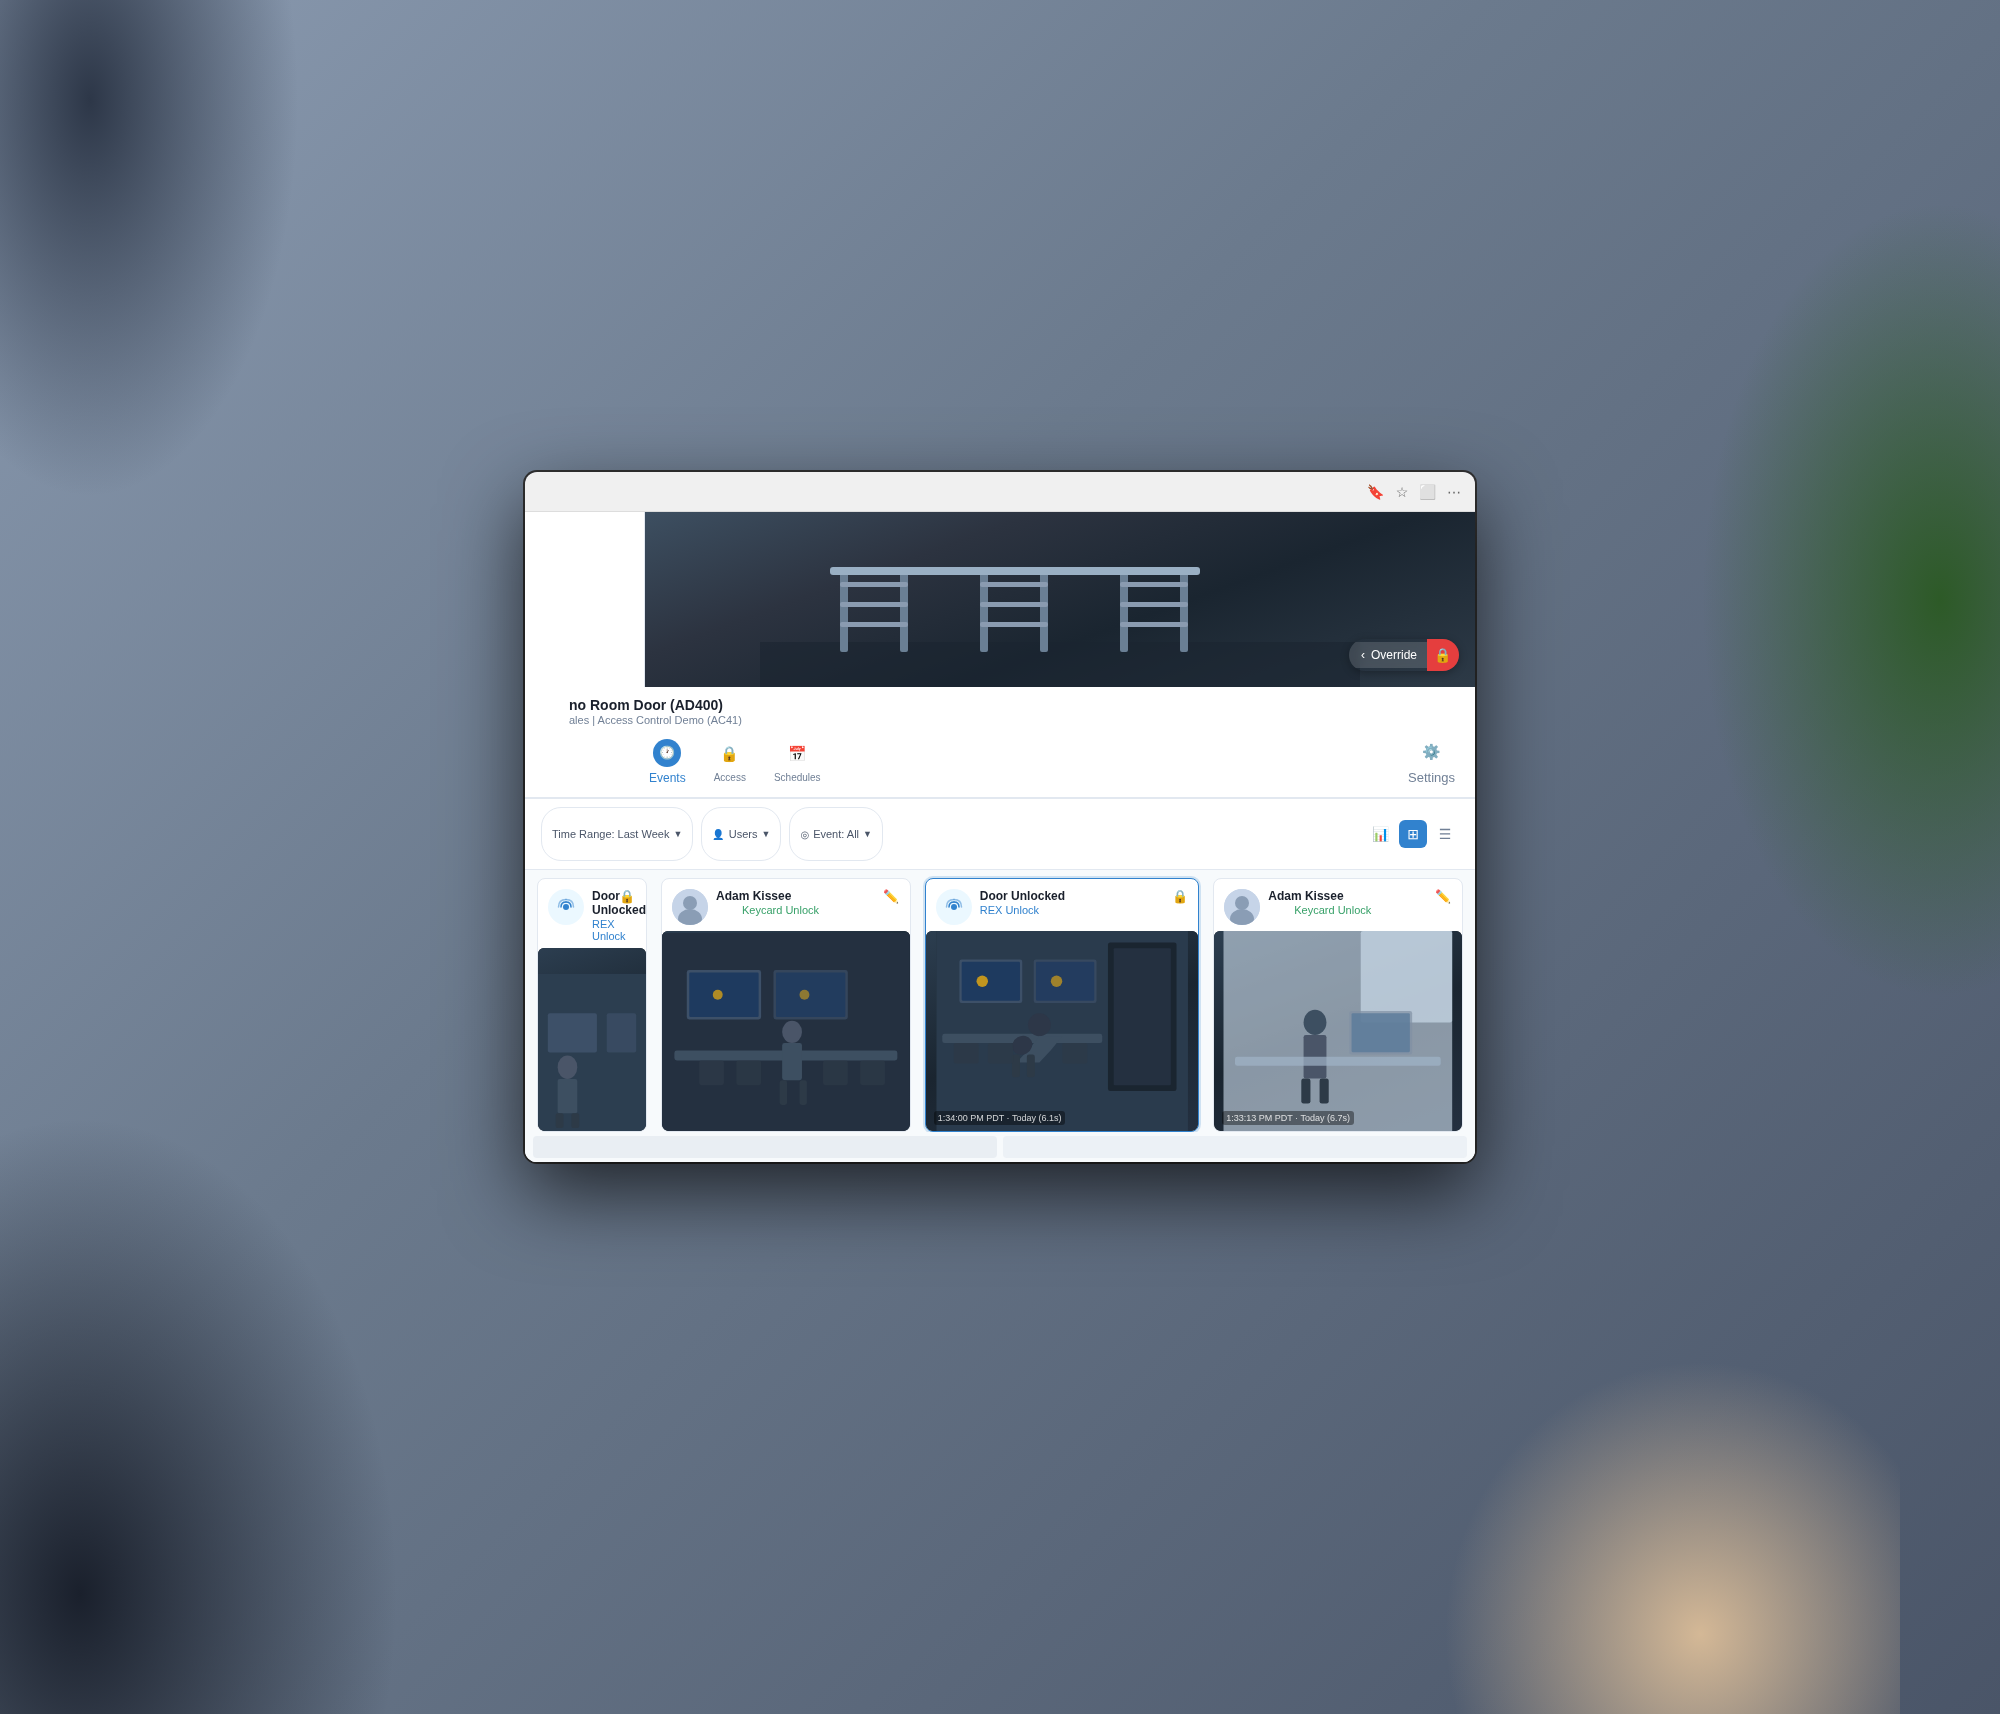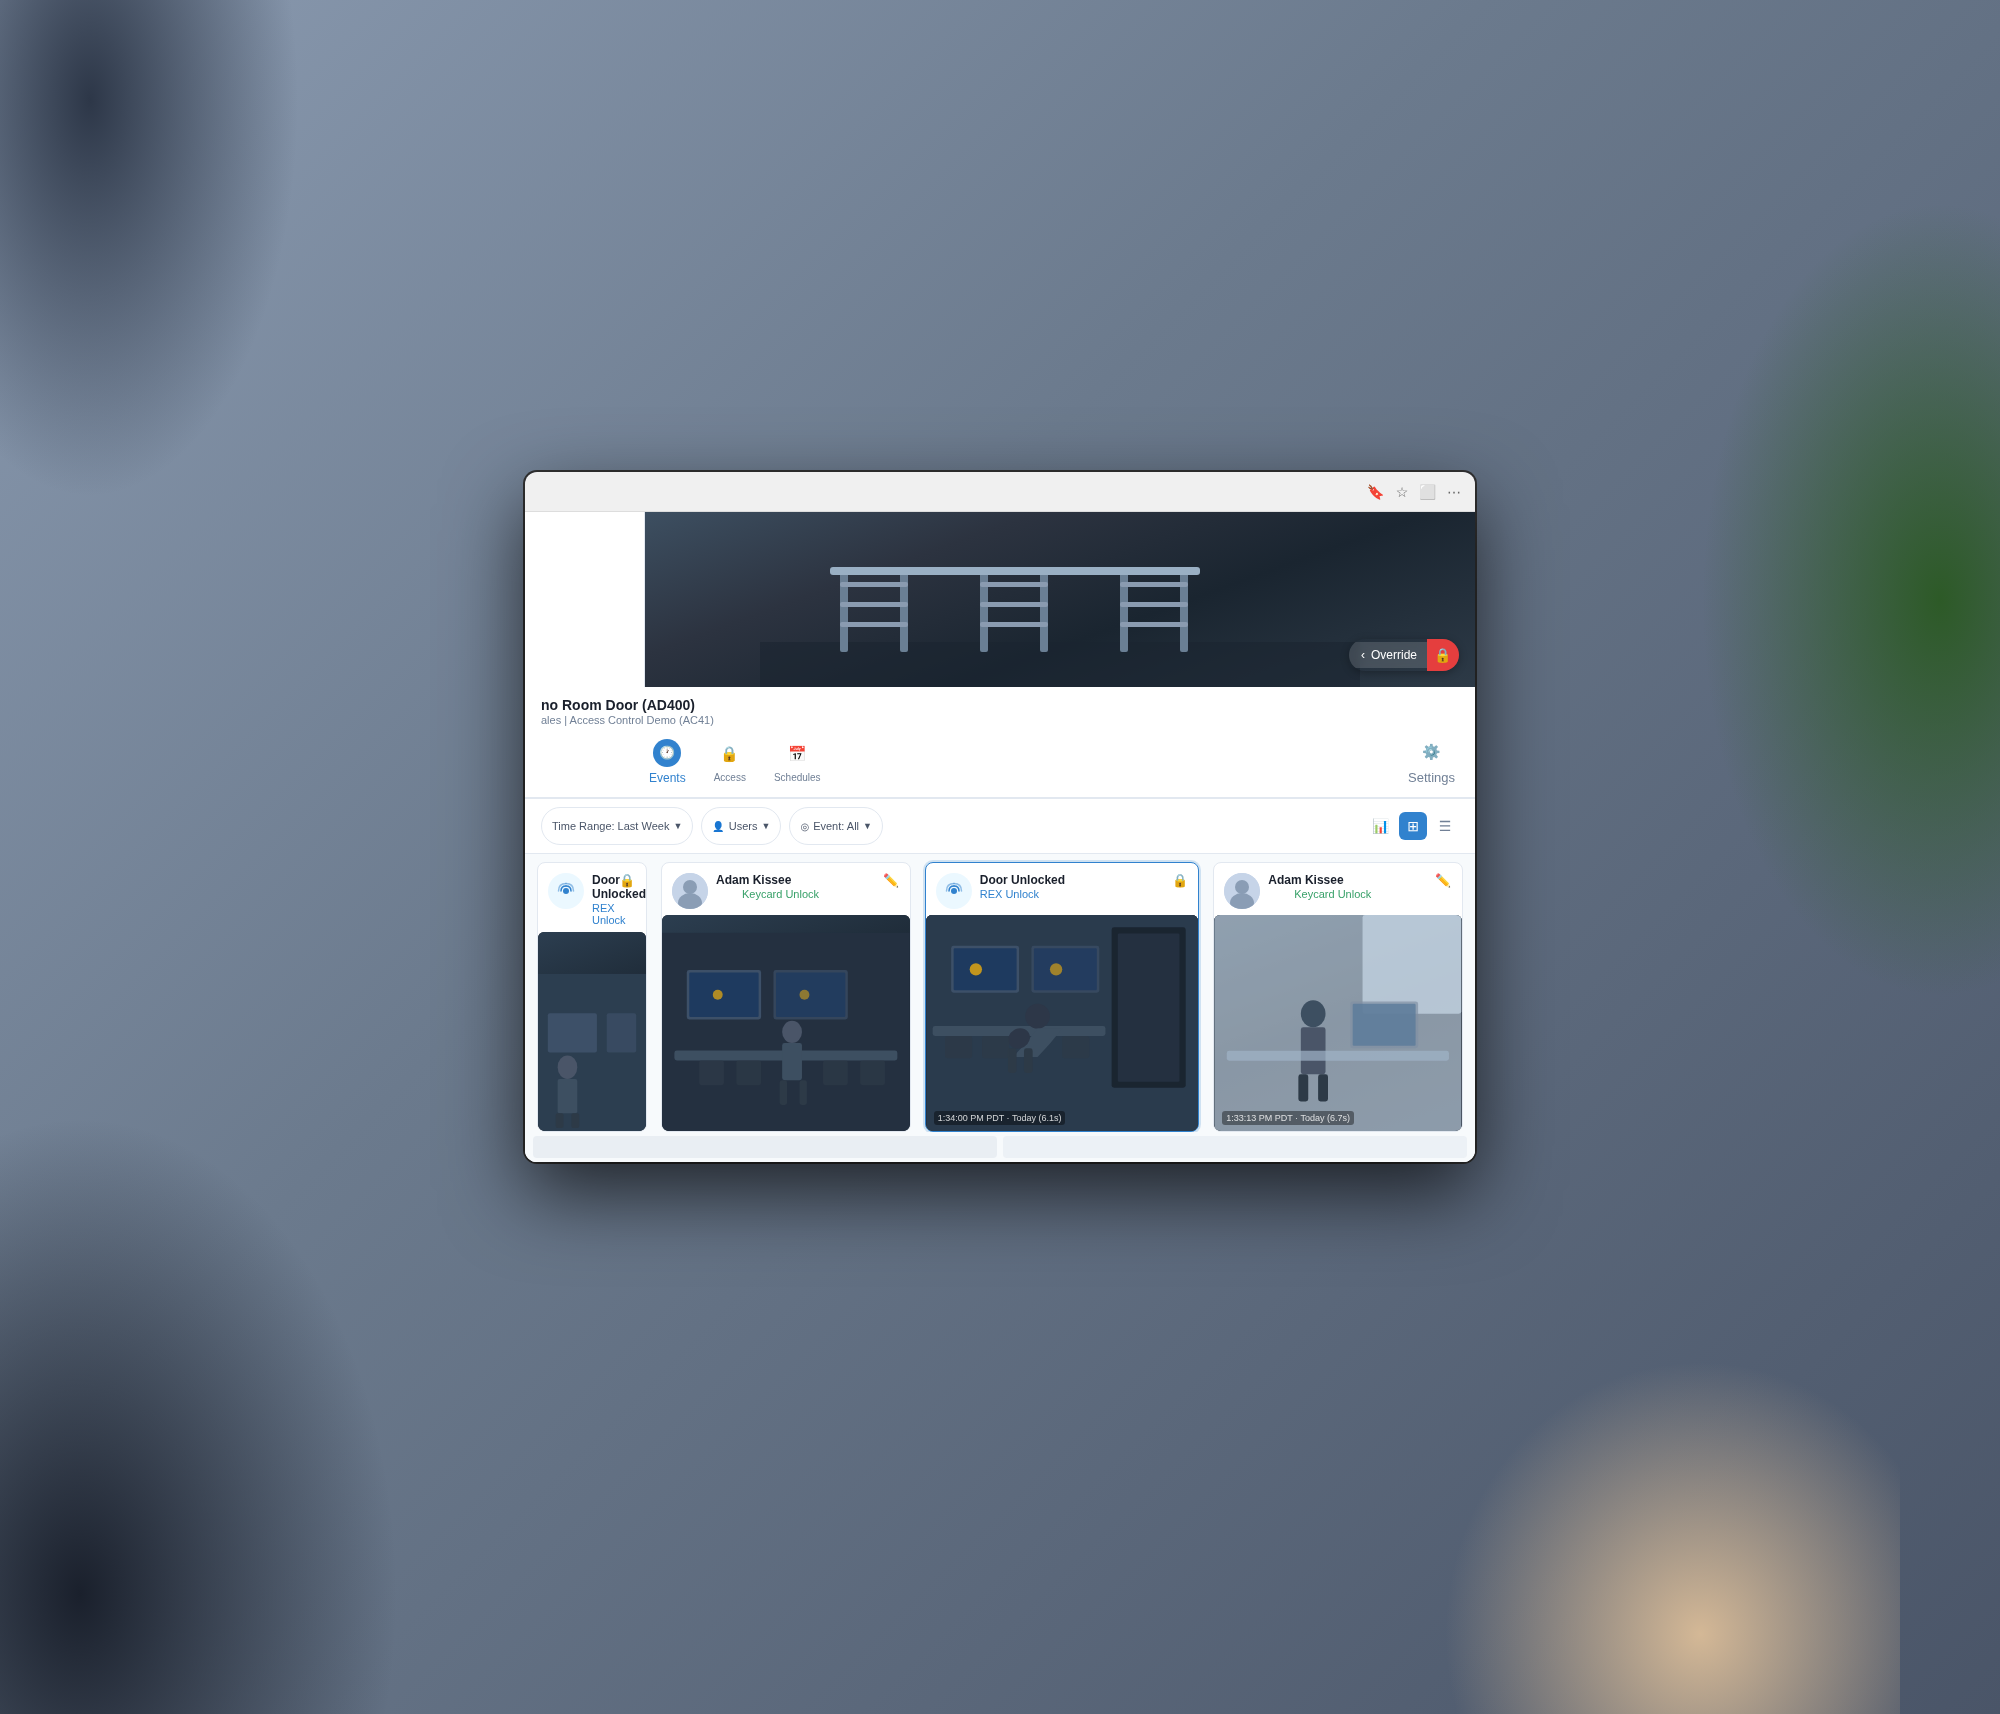--- a/index.html
+++ b/index.html
@@ -206,21 +206,21 @@
       align-items: center;
       gap: 8px;
       padding: 8px 16px;
       border-bottom: 1px solid #e2e8f0;
     }
 
     .filter-pill {
       display: flex;
       align-items: center;
       gap: 4px;
-      padding: 12px 10px;
+      padding: 20px 10px;
       border: 1px solid #e2e8f0;
       border-radius: 20px;
       font-size: 11px;
       color: #4a5568;
       cursor: pointer;
       background: #fff;
     }
 
     .view-toggle {
       margin-left: auto;
@@ -441,21 +441,21 @@
             <div class="override-lock">
               <span>🔒</span>
             </div>
           </div>
         </div>
       </div>
     </div>
 
     <div style="background:#fff; border-bottom:1px solid #e2e8f0;">
       <div style="display:flex; align-items:flex-start; justify-content:space-between; padding:10px 16px 0;">
-        <div style="padding-left:0;">
+        <div style="padding-left:0;margin-left:28px;">
           <div class="door-title">no Room Door (AD400)</div>
           <div class="door-subtitle">ales | Access Control Demo (AC41)</div>
         </div>
       </div>
 
       <div class="tab-row">
         <div style="width:120px; flex-shrink:0;"></div>
         <div class="nav-tab active">
           <div class="nav-tab.active tab-icon-circle" style="background:#3182ce; color:#fff; border-radius:50%; width:28px; height:28px; display:flex; align-items:center; justify-content:center; font-size:13px;">🕐</div>
           <span style="font-size:12px; color:#3182ce;">Events</span>

